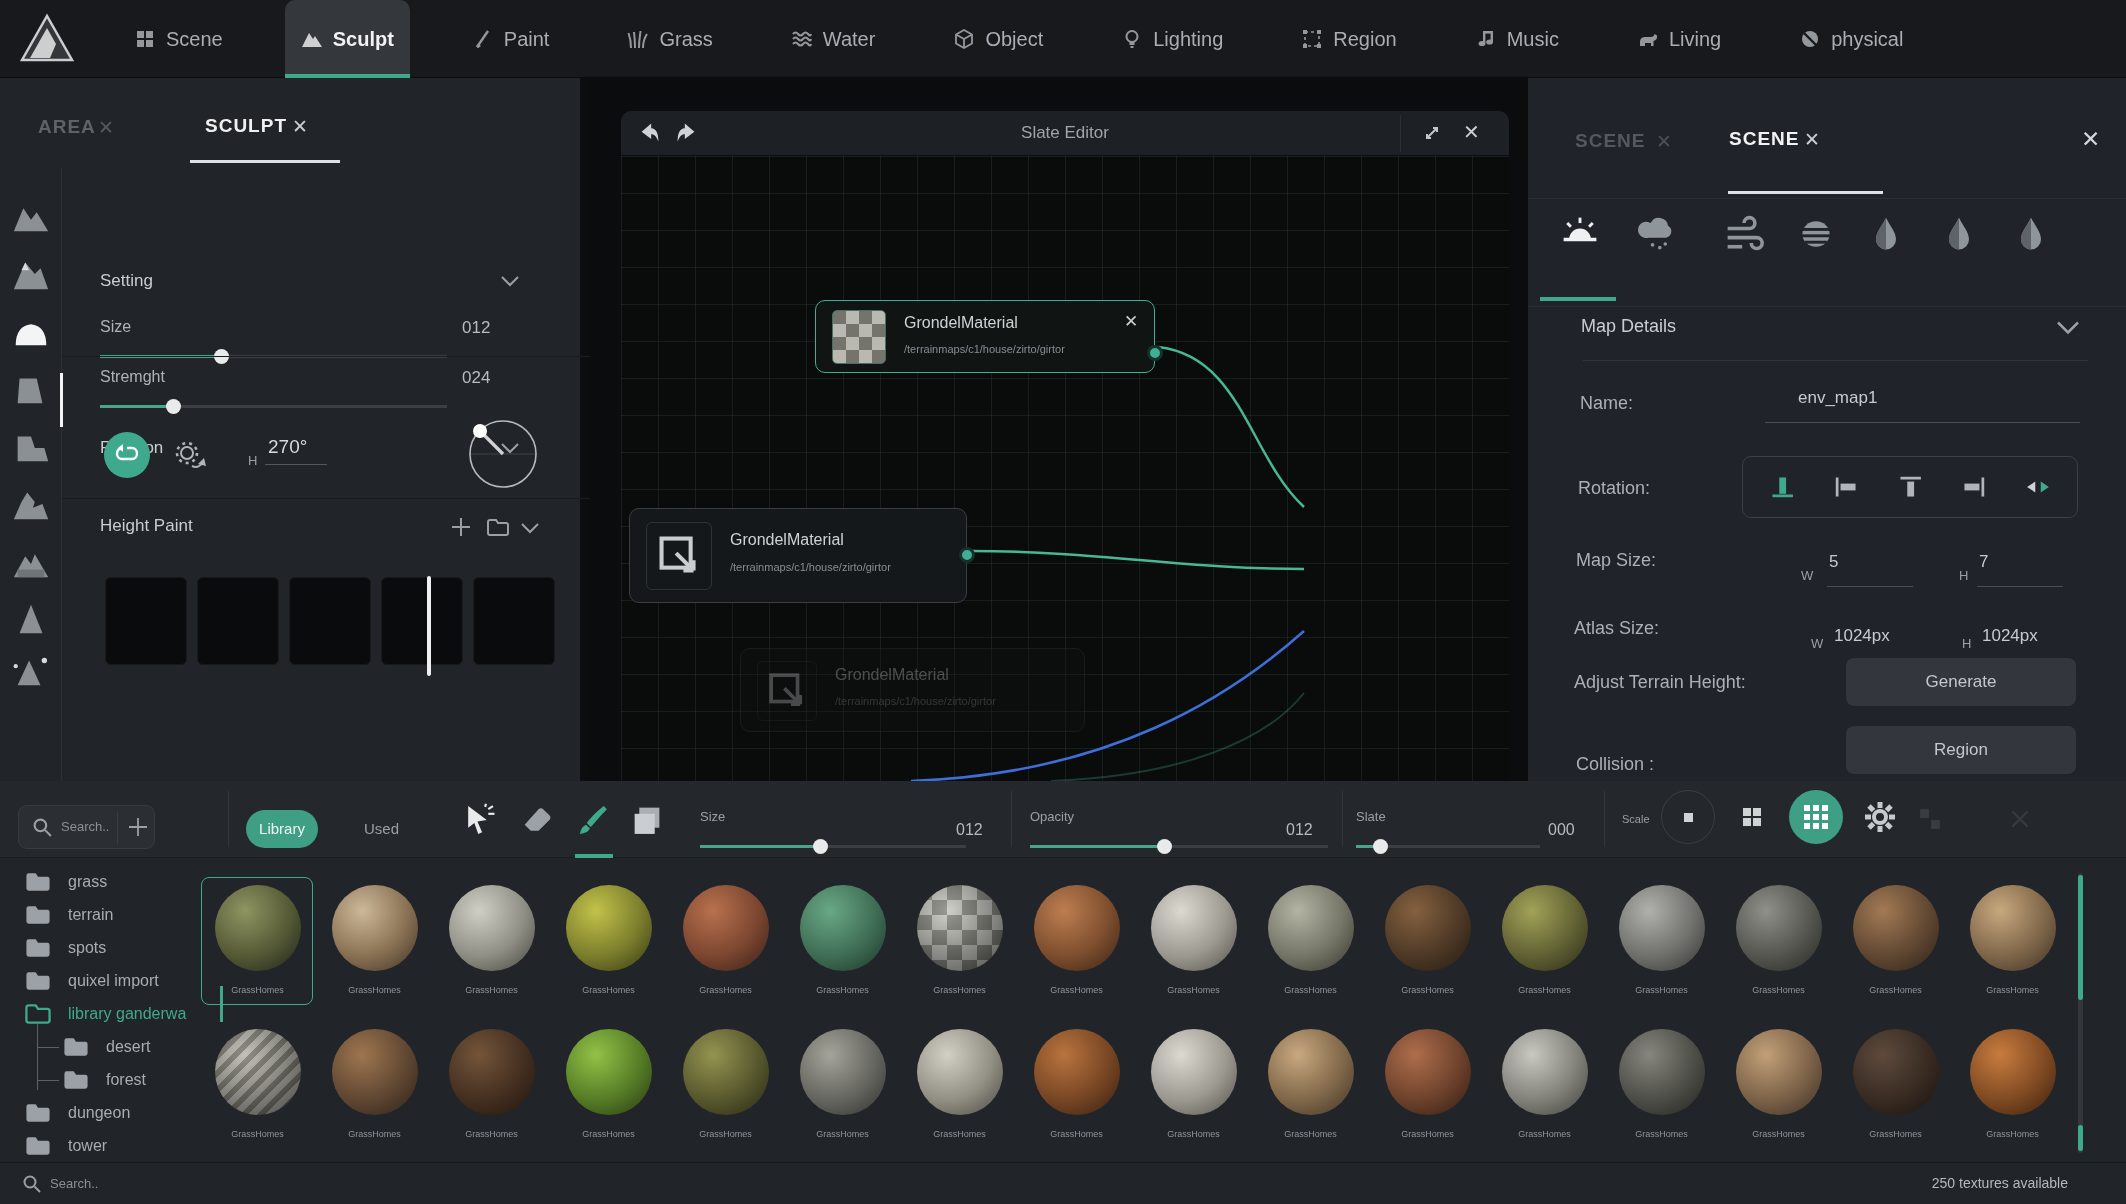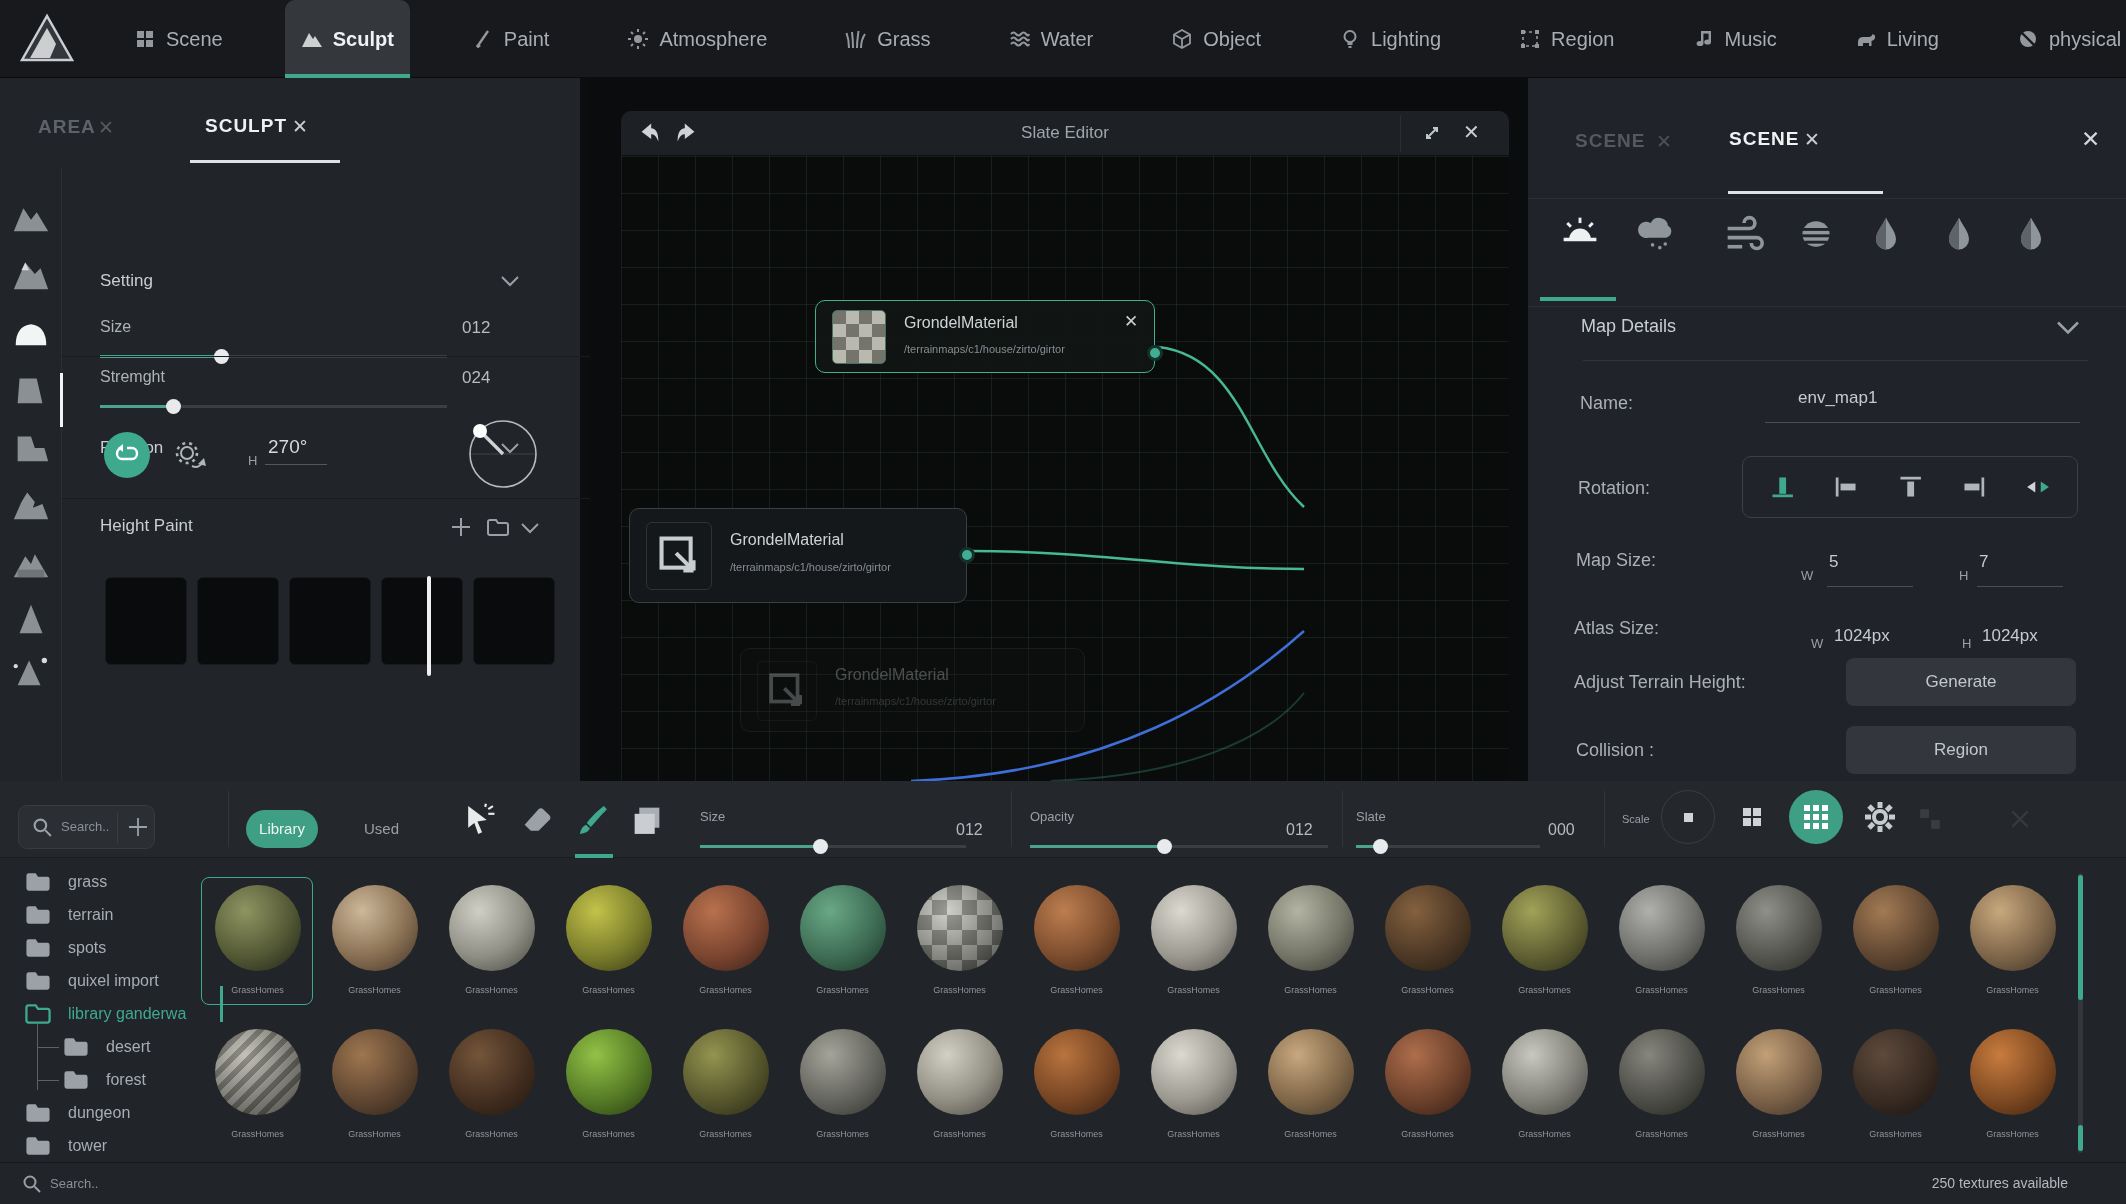--- a/index.html
+++ b/index.html
@@ -115,38 +115,20 @@
             <svg width="22" height="22" viewBox="0 0 22 22">
               <path d="M5 19 L16 3" stroke="#aaafb4" stroke-width="2.4"></path>
               <path d="M5 19 L8 17" stroke="#aaafb4" stroke-width="3"></path>
             </svg>
           </div>
           <div>Paint</div>
         </div>
         <div class="tab">
           <div class="ic">
             <svg width="22" height="22" viewBox="0 0 22 22">
-              <circle cx="11" cy="11" r="4" fill="#aaafb4"></circle>
-              <g stroke="#aaafb4" stroke-width="2">
-                <line x1="11" y1="1" x2="11" y2="4"></line>
-                <line x1="11" y1="18" x2="11" y2="21"></line>
-                <line x1="1" y1="11" x2="4" y2="11"></line>
-                <line x1="18" y1="11" x2="21" y2="11"></line>
-                <line x1="4" y1="4" x2="6" y2="6"></line>
-                <line x1="16" y1="16" x2="18" y2="18"></line>
-                <line x1="18" y1="4" x2="16" y2="6"></line>
-                <line x1="6" y1="16" x2="4" y2="18"></line>
-              </g>
-            </svg>
-          </div>
-          <div>Atmosphere</div>
-        </div>
-        <div class="tab">
-          <div class="ic">
-            <svg width="22" height="22" viewBox="0 0 22 22">
               <g stroke="#aaafb4" stroke-width="2" fill="none">
                 <path d="M4 20 C4 13 3 9 1.5 5"></path>
                 <path d="M8 20 C8 12 7.5 8 7 4"></path>
                 <path d="M12 20 C12 12 13 8 13.5 3"></path>
                 <path d="M16 20 C16 13 18 9 20 6"></path>
               </g>
             </svg>
           </div>
           <div>Grass</div>
         </div>
@@ -550,21 +532,21 @@
 
     <span class="rp-label" style="left:46px;top:540px;">Atlas Size:</span>
     <span class="rp-small" style="left:283px;top:558px;">W</span>
     <span class="rp-val" style="left:306px;top:548px;">1024px</span>
     <span class="rp-small" style="left:434px;top:558px;">H</span>
     <span class="rp-val" style="left:454px;top:548px;">1024px</span>
 
     <span class="rp-label" style="left:46px;top:594px;">Adjust Terrain Height:</span>
     <div class="rp-btn" style="left:318px;top:580px;">Generate</div>
 
-    <span class="rp-label" style="left:48px;top:662px;">Collision :</span>
+    <span class="rp-label" style="left:48px;top:676px;">Collision :</span>
     <div class="rp-btn" style="left:318px;top:648px;">Region</div>
   </section>
 
   <section class="bottom">
     <div class="tbar">
       <div class="search">
         <svg class="abs" style="left:13px;top:11px;" width="21" height="21" viewBox="0 0 20 20">
           <circle cx="8" cy="8" r="5.5" fill="none" stroke="#9aa0a5" stroke-width="2"></circle>
             <line x1="12.5" y1="12.5" x2="18" y2="18" stroke="#9aa0a5" stroke-width="2"></line>
         </svg>

